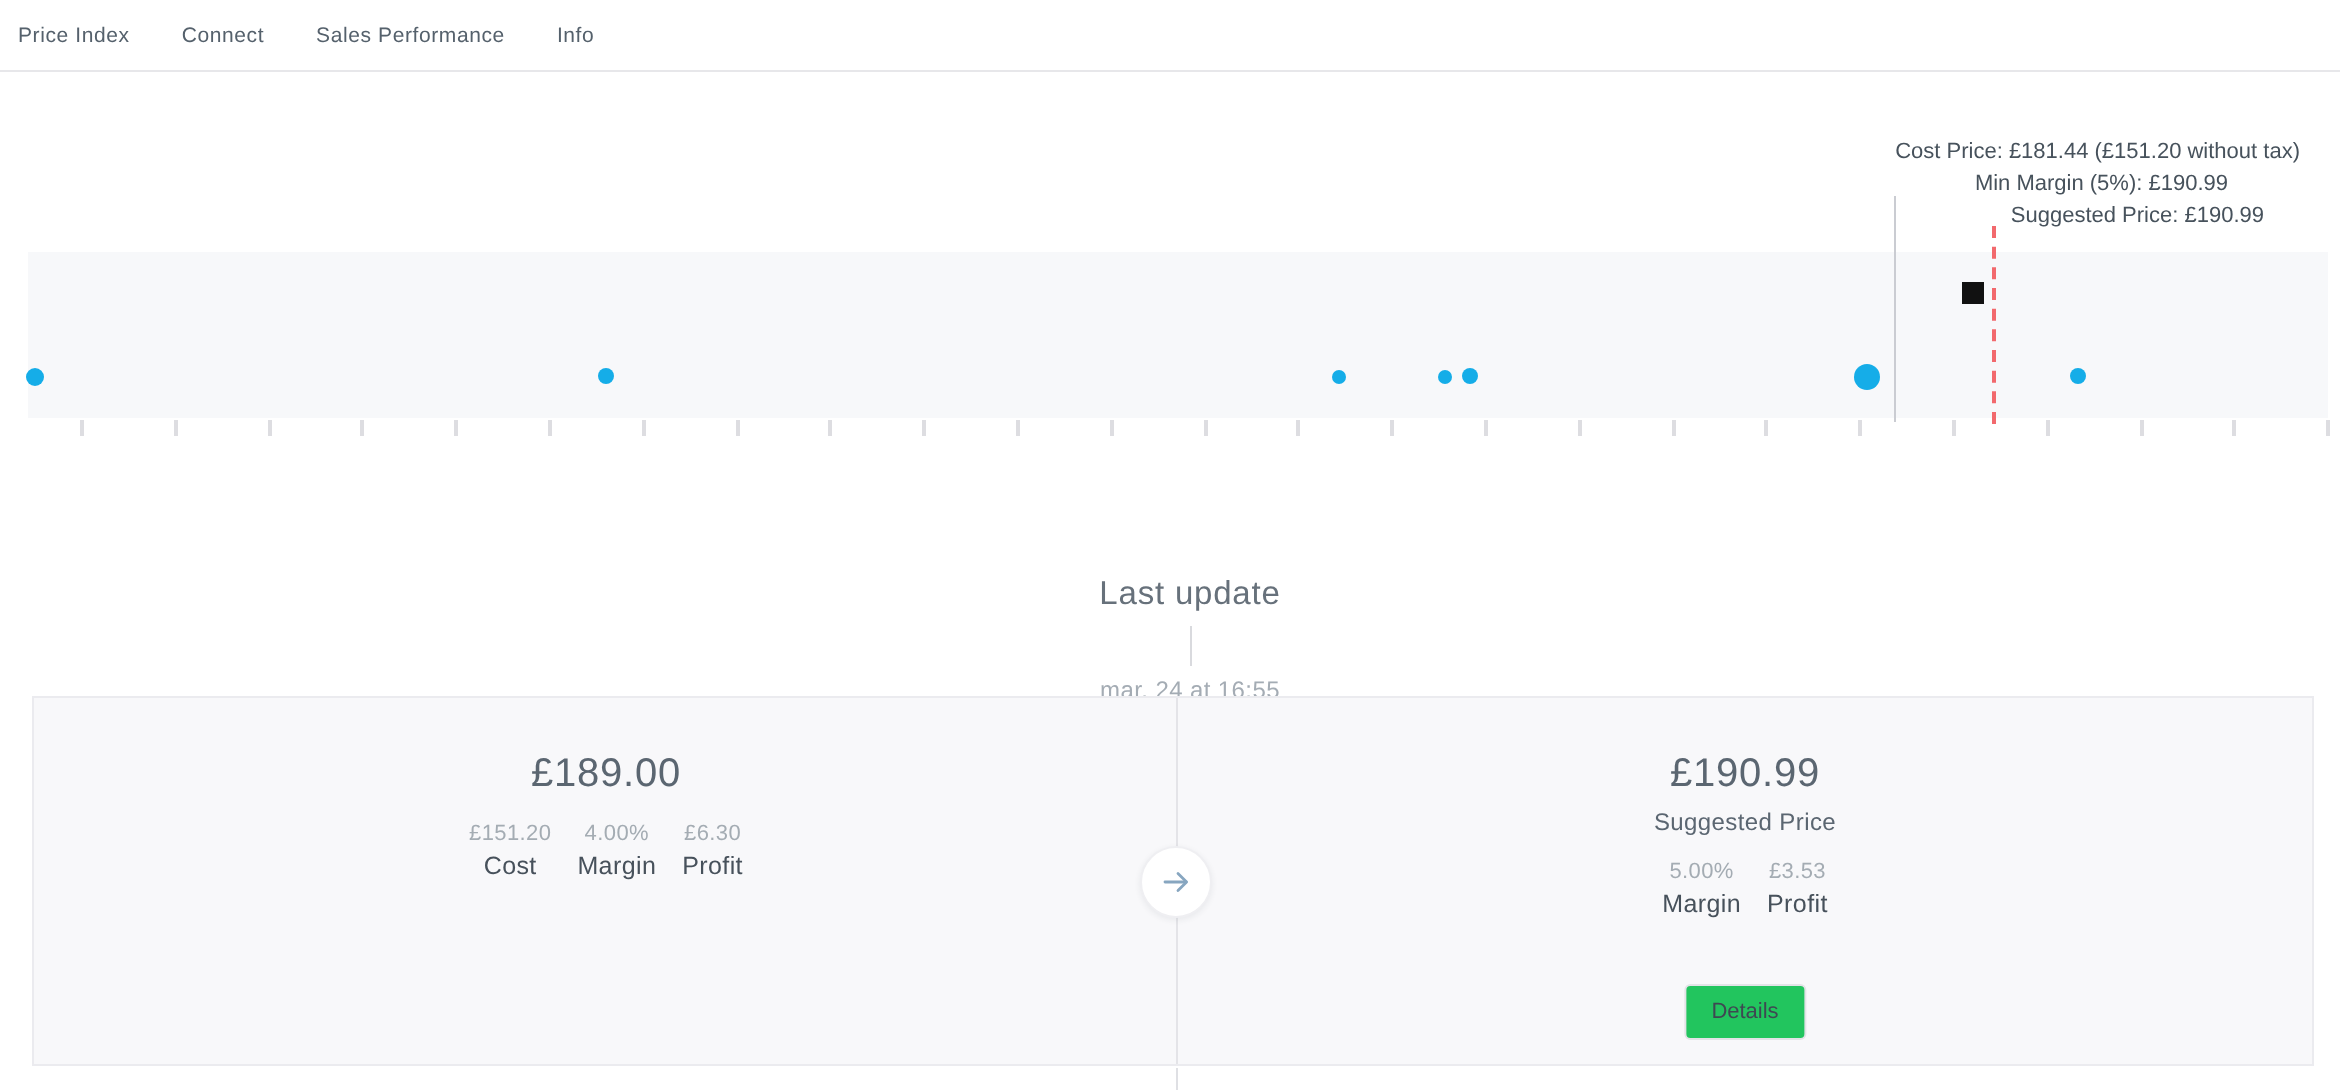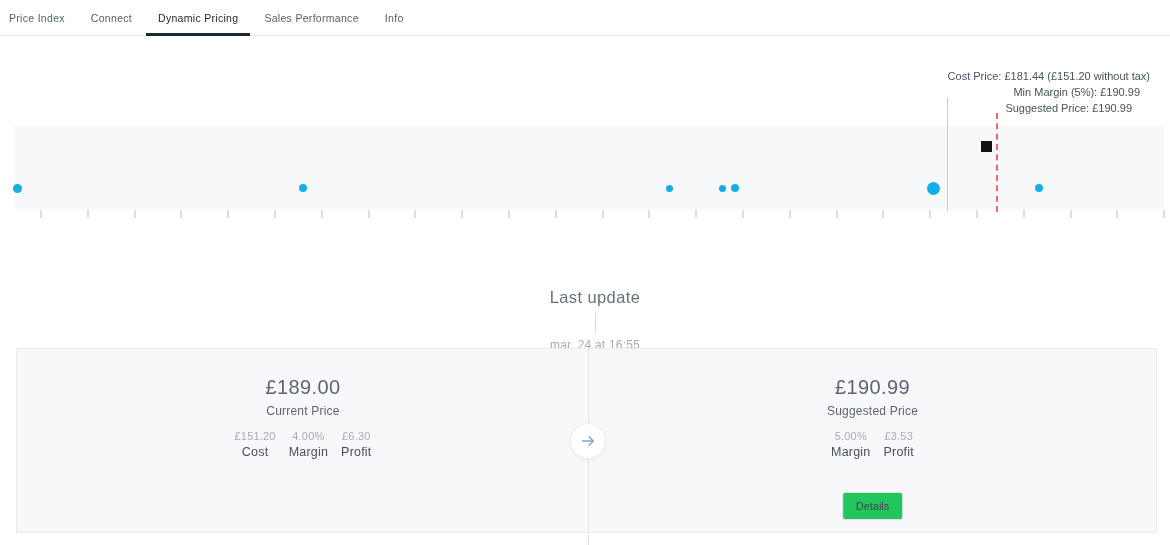--- a/index.html
+++ b/index.html
@@ -12,21 +12,21 @@
   .tab{position:relative;display:flex;align-items:center;padding:0 12px;margin-right:2px;
        font-size:10.5px;letter-spacing:.3px;color:#55616c;cursor:pointer;white-space:nowrap;}
   .tab:first-child{margin-left:-3px;}
   .tab.active{color:#18232d;font-weight:500;}
   .tab.active::after{content:"";position:absolute;left:0;right:0;bottom:-1px;height:3px;background:#1a2630;}
 
   
   .chart{position:absolute;inset:0;}
   .annotation{position:absolute;font-size:11px;color:#47525c;white-space:nowrap;}
   .ann-cost{top:70px;right:40px;}
-  .ann-margin{top:86px;right:50px;}
+  .ann-margin{top:86px;right:76px;}
   .ann-suggested{top:102px;right:58px;}
   .band{position:absolute;left:14px;top:126px;width:1150px;height:83px;background:#f7f8fa;}
   .vline-gray{position:absolute;top:98px;height:113px;width:1px;background:#caccd2;}
   .vline-red{position:absolute;top:113px;height:99px;width:0;border-left:2px dashed #f2696d;}
   .cur-square{position:absolute;top:141px;width:11px;height:11px;}
   .dot{position:absolute;border-radius:50%;cursor:pointer;}
   .tick{position:absolute;top:210px;width:2px;height:8px;background:#dddde1;}
 
   
   .update{position:absolute;top:288px;left:0;width:100%;text-align:center;}
@@ -56,21 +56,20 @@
   .below-divider{position:absolute;left:588px;top:534px;width:1px;height:11px;background:#dfe0e4;}
 </style>
 </head>
 <body>
 
 <div class="page">
 
   <header class="tabbar" id="tabbar">
       <div class="tab">Price Index</div>
       <div class="tab">Connect</div>
-      <div class="tab active">Dynamic Pricing</div>
       <div class="tab">Sales Performance</div>
       <div class="tab">Info</div>
     </header>
 
   <section class="chart">
     <div class="annotation ann-cost">Cost Price: £181.44 (£151.20 without tax)</div>
     <div class="annotation ann-margin">Min Margin (5%): £190.99</div>
     <div class="annotation ann-suggested">Suggested Price: £190.99</div>
 
     <div class="band"></div>
@@ -117,21 +116,20 @@
 
   <section class="update">
     <h2>Last update</h2>
     <div class="connector"></div>
     <div class="timestamp">mar. 24 at 16:55</div>
   </section>
 
   <section class="card">
     <div class="half left">
       <div class="price">£189.00</div>
-      <div class="price-label">Current Price</div>
       <div class="stats" id="statsLeft">
           <div class="stat">
             <div class="stat-value">£151.20</div>
             <div class="stat-label">Cost</div>
           </div>
           <div class="stat">
             <div class="stat-value">4.00%</div>
             <div class="stat-label">Margin</div>
           </div>
           <div class="stat">

